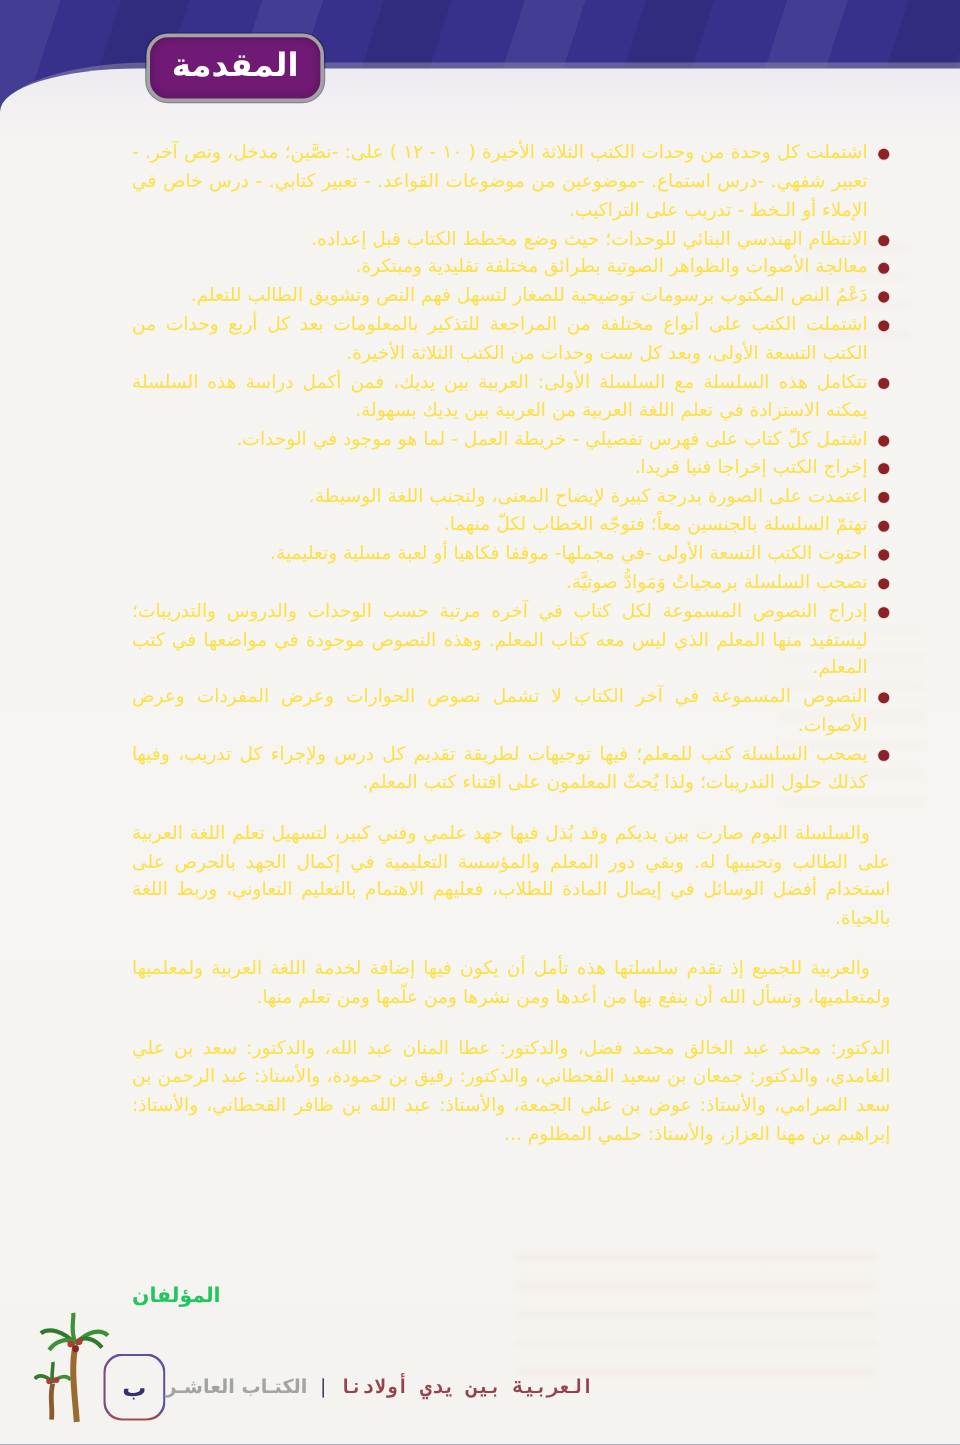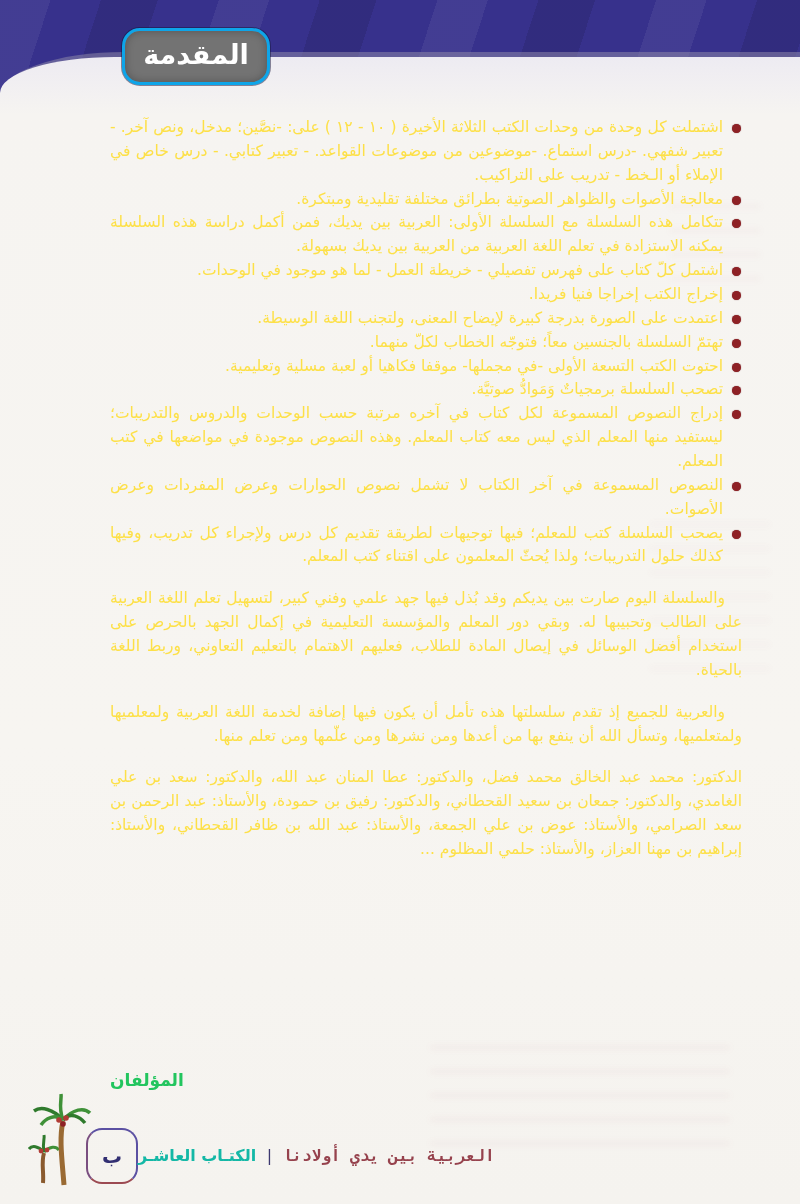--- a/index.html
+++ b/index.html
@@ -29,22 +29,22 @@
   }
   
   .sheet{
     position:absolute;top:57px;left:0;right:0;bottom:0;
     border-top-left-radius:115px 36px;
     background:linear-gradient(180deg,#edebf2 0%,#f6f4f1 5%,#f7f5f1 60%,#f5f3ef 100%);
   }
   
   .tab{
     position:absolute;top:28px;left:122px;width:148px;height:57px;
-    background:#737373;
-    border:3px solid #0ea5e9;border-radius:18px;
+    background:#701a75;
+    border:3px solid #a3a3a3;border-radius:18px;
     box-shadow:0 0 0 1px rgba(24,21,60,.5), inset 0 0 8px rgba(0,0,0,.28);
     display:flex;align-items:center;justify-content:center;
     z-index:5;box-sizing:border-box;
   }
   .tab-label{color:#ffffff;font-size:27px;font-weight:bold;line-height:1;padding-bottom:4px;}
 
   
   .content{
     position:absolute;top:116px;right:58px;width:632px;
     direction:rtl;text-align:justify;
@@ -77,21 +77,21 @@
   .badge{
     width:52px;height:56px;box-sizing:border-box;
     border:2px solid #5b50a2;border-bottom-color:#9c4a52;border-left-color:#7a4e80;
     border-radius:16px;
     display:flex;align-items:center;justify-content:center;
     color:#322f72;font-size:20px;font-weight:bold;
   }
   .ftext{direction:rtl;margin-right:16px;font-size:16px;font-weight:bold;white-space:nowrap;}
   .ftext .series{color:#96424d;font-family:Liberation Mono, monospace;}
   .ftext .divider{color:#3c3870;padding:0 5px;font-weight:normal;}
-  .ftext .book{color:#14b8a6;}
+  .ftext .book{color:#a3a3a3;}
 
   
   .ghost{
     position:absolute;z-index:2;filter:blur(3px);pointer-events:none;
     background:repeating-linear-gradient(0deg,
       rgba(190,115,125,.16) 0 3px, rgba(190,115,125,0) 3px 24px);
   }
   .g1{top:185px;right:40px;width:90px;height:95px;opacity:.55;}
   .g2{top:520px;right:30px;width:120px;height:150px;opacity:.4;}
   .g3{top:1025px;right:70px;width:300px;height:120px;opacity:.65;}
@@ -107,21 +107,24 @@
   <span class="tab-label">المقدمة</span>
 </div>
 
 <div class="ghost g1"></div>
 <div class="ghost g2"></div>
 <div class="ghost g3"></div>
 
 <div class="content">
   <ul class="blist" id="bullet-list">
       <li><span class="dot"></span><span>اشتملت كل وحدة من وحدات الكتب الثلاثة الأخيرة ( ١٠ - ١٢ ) على: -نصَّين؛ مدخل، ونص آخر. - تعبير شفهي. -درس استماع. -موضوعين من موضوعات القواعد. - تعبير كتابي. - درس خاص في الإملاء أو الـخط - تدريب على التراكيب.</span></li>
+      <li><span class="dot"></span><span>الانتظام الهندسي البنائي للوحدات؛ حيث وضع مخطط الكتاب قبل إعداده.</span></li>
       <li><span class="dot"></span><span>معالجة الأصوات والظواهر الصوتية بطرائق مختلفة تقليدية ومبتكرة.</span></li>
+      <li><span class="dot"></span><span>دَعْمُ النص المكتوب برسومات توضيحية للصغار لتسهل فهم النص وتشويق الطالب للتعلم.</span></li>
+      <li><span class="dot"></span><span>اشتملت الكتب على أنواع مختلفة من المراجعة للتذكير بالمعلومات بعد كل أربع وحدات من الكتب التسعة الأولى، وبعد كل ست وحدات من الكتب الثلاثة الأخيرة.</span></li>
       <li><span class="dot"></span><span>تتكامل هذه السلسلة مع السلسلة الأولى: <b>العربية بين يديك</b>، فمن أكمل دراسة هذه السلسلة يمكنه الاستزادة في تعلم اللغة العربية من <b>العربية بين يديك</b> بسهولة.</span></li>
       <li><span class="dot"></span><span>اشتمل كلّ كتاب على فهرس تفصيلي - خريطة العمل - لما هو موجود في الوحدات.</span></li>
       <li><span class="dot"></span><span>إخراج الكتب إخراجا فنيا فريدا.</span></li>
       <li><span class="dot"></span><span>اعتمدت على الصورة بدرجة كبيرة لإيضاح المعنى، ولتجنب اللغة الوسيطة.</span></li>
       <li><span class="dot"></span><span>تهتمّ السلسلة بالجنسين معاً؛ فتوجّه الخطاب لكلّ منهما.</span></li>
       <li><span class="dot"></span><span>احتوت الكتب التسعة الأولى -في مجملها- موقفا فكاهيا أو لعبة مسلية وتعليمية.</span></li>
       <li><span class="dot"></span><span>تصحب السلسلة برمجياتٌ وَمَوادُّ صوتيَّة.</span></li>
       <li><span class="dot"></span><span>إدراج النصوص المسموعة لكل كتاب في آخره مرتبة حسب الوحدات والدروس والتدريبات؛ ليستفيد منها المعلم الذي ليس معه كتاب المعلم. وهذه النصوص موجودة في مواضعها في كتب المعلم.</span></li>
       <li><span class="dot"></span><span>النصوص المسموعة في آخر الكتاب لا تشمل نصوص الحوارات وعرض المفردات وعرض الأصوات.</span></li>
       <li><span class="dot"></span><span>يصحب السلسلة كتب للمعلم؛ فيها توجيهات لطريقة تقديم كل درس ولإجراء كل تدريب، وفيها كذلك حلول التدريبات؛ ولذا يُحثّ المعلمون على اقتناء كتب المعلم.</span></li>

